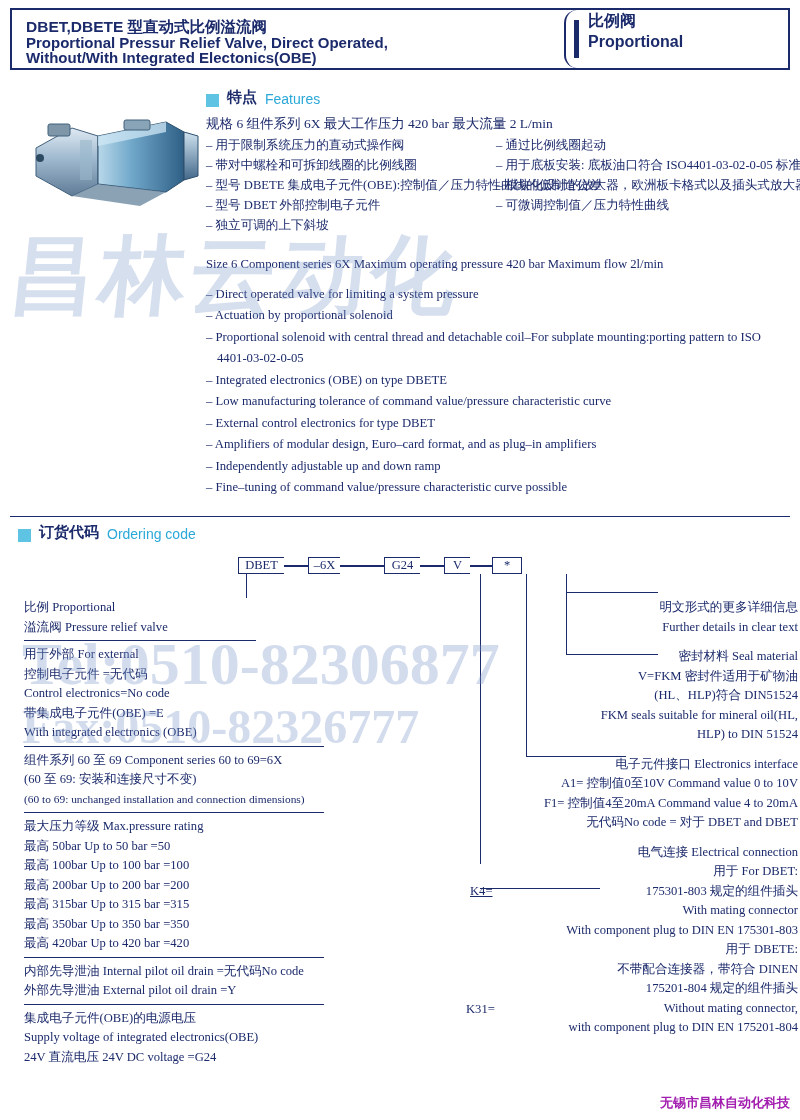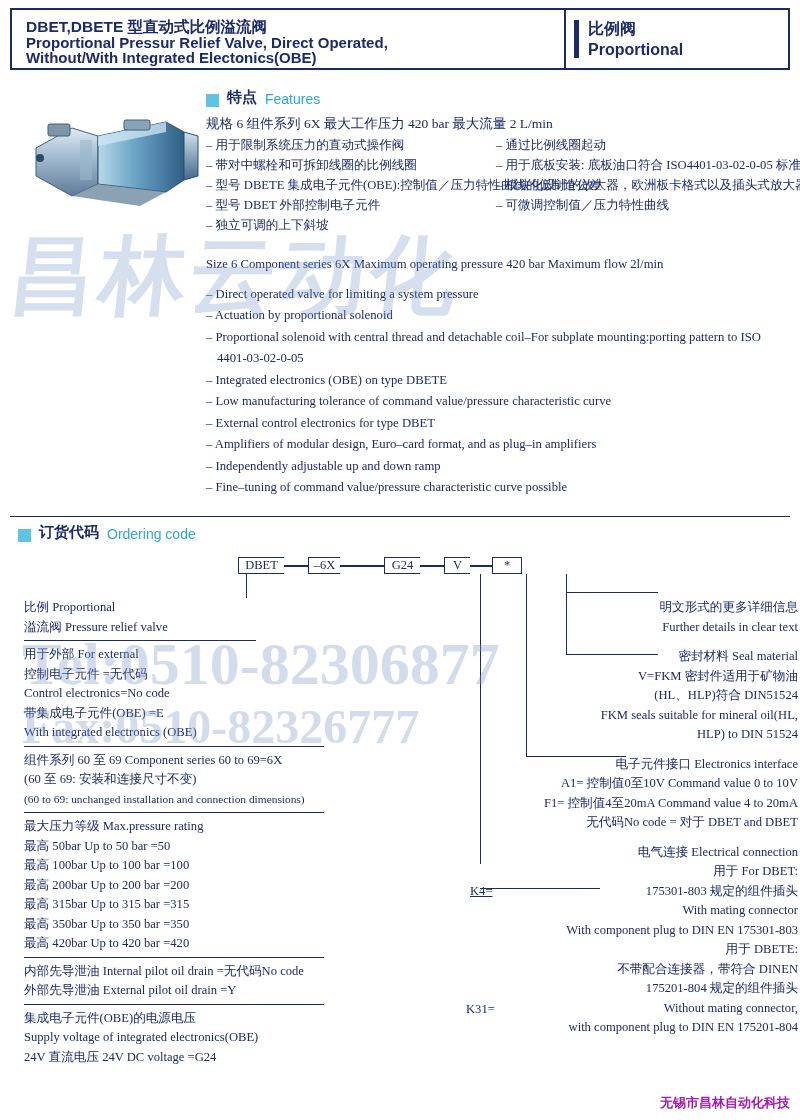--- a/index.html
+++ b/index.html
@@ -36,22 +36,23 @@
     color:#1b2a6b;
   }
   .hl-line2,.hl-line3{
     font-family:"Liberation Sans", sans-serif;
     font-weight:bold;font-size:15px;line-height:15px;color:#1b2a6b;
   }
   .header-right{
     width:200px;
     border-left:2px solid #1b2a6b;
     position:relative;
-    display:flex;flex-direction:column;justify-content:center;
+    display:flex;flex-direction:column;justify-content:flex-start;
     padding-left:22px;
+    border-radius:13px;
   }
   .header-right .bar{
     position:absolute;left:8px;top:10px;bottom:10px;width:5px;background:#1b2a6b;
   }
   .hr-cn{font-family:"Liberation Sans", sans-serif;font-weight:bold;font-size:16px;line-height:21px;color:#1b2a6b;}
   .hr-en{font-family:"Liberation Sans", sans-serif;font-weight:bold;font-size:16px;line-height:21px;color:#1b2a6b;}
 
   
   .features-wrap{
     position:relative;

